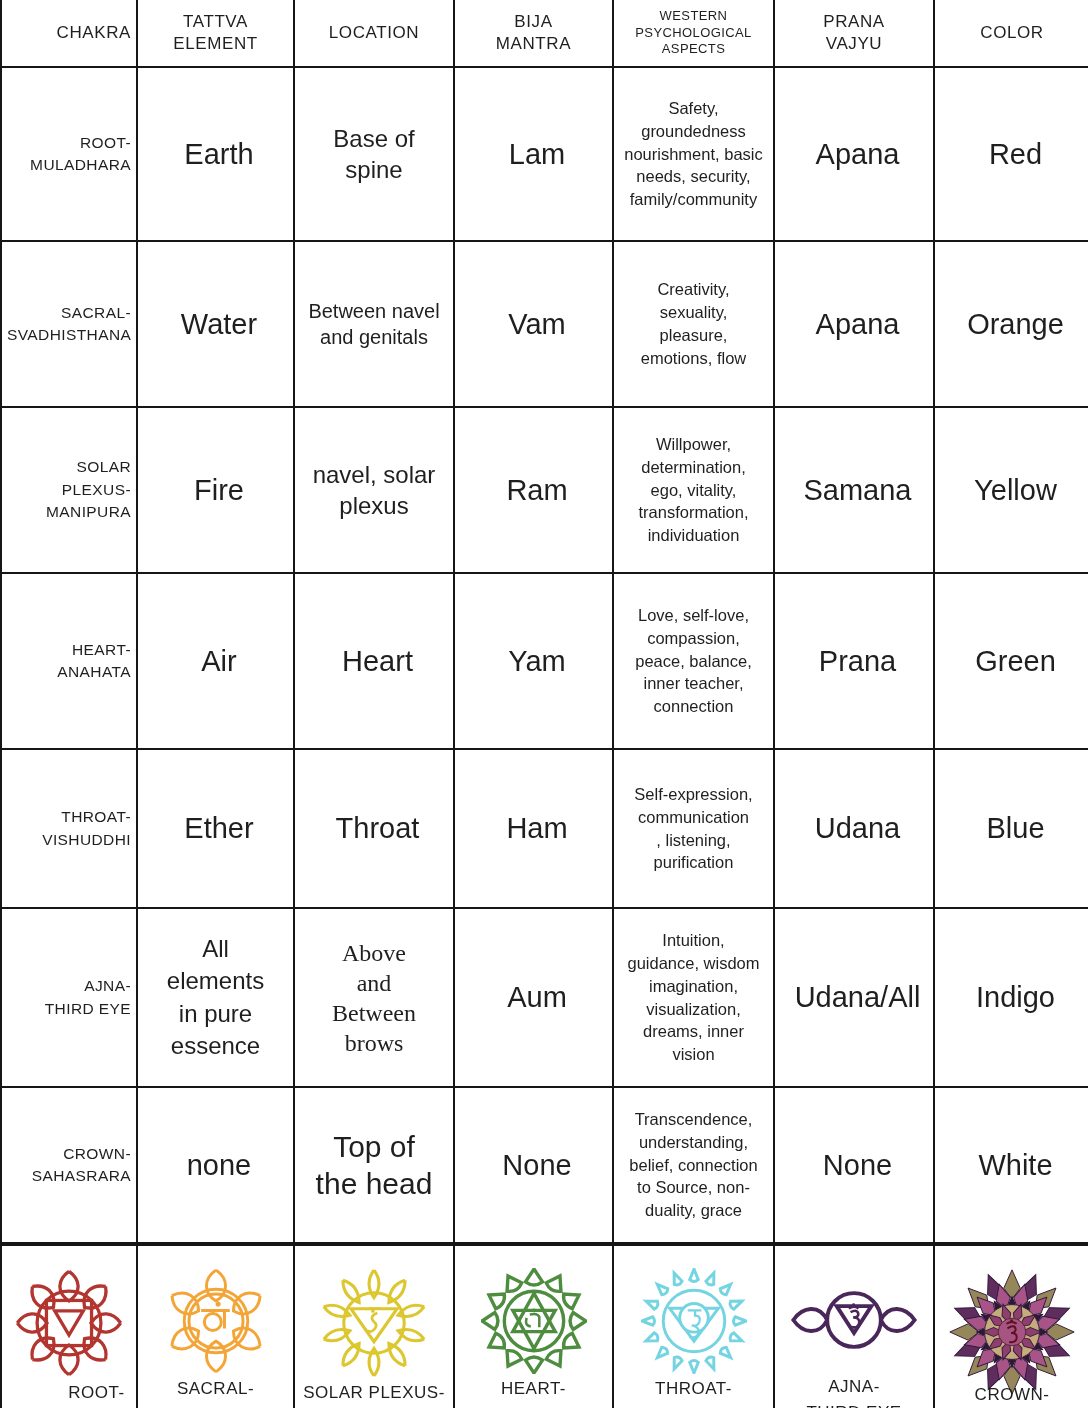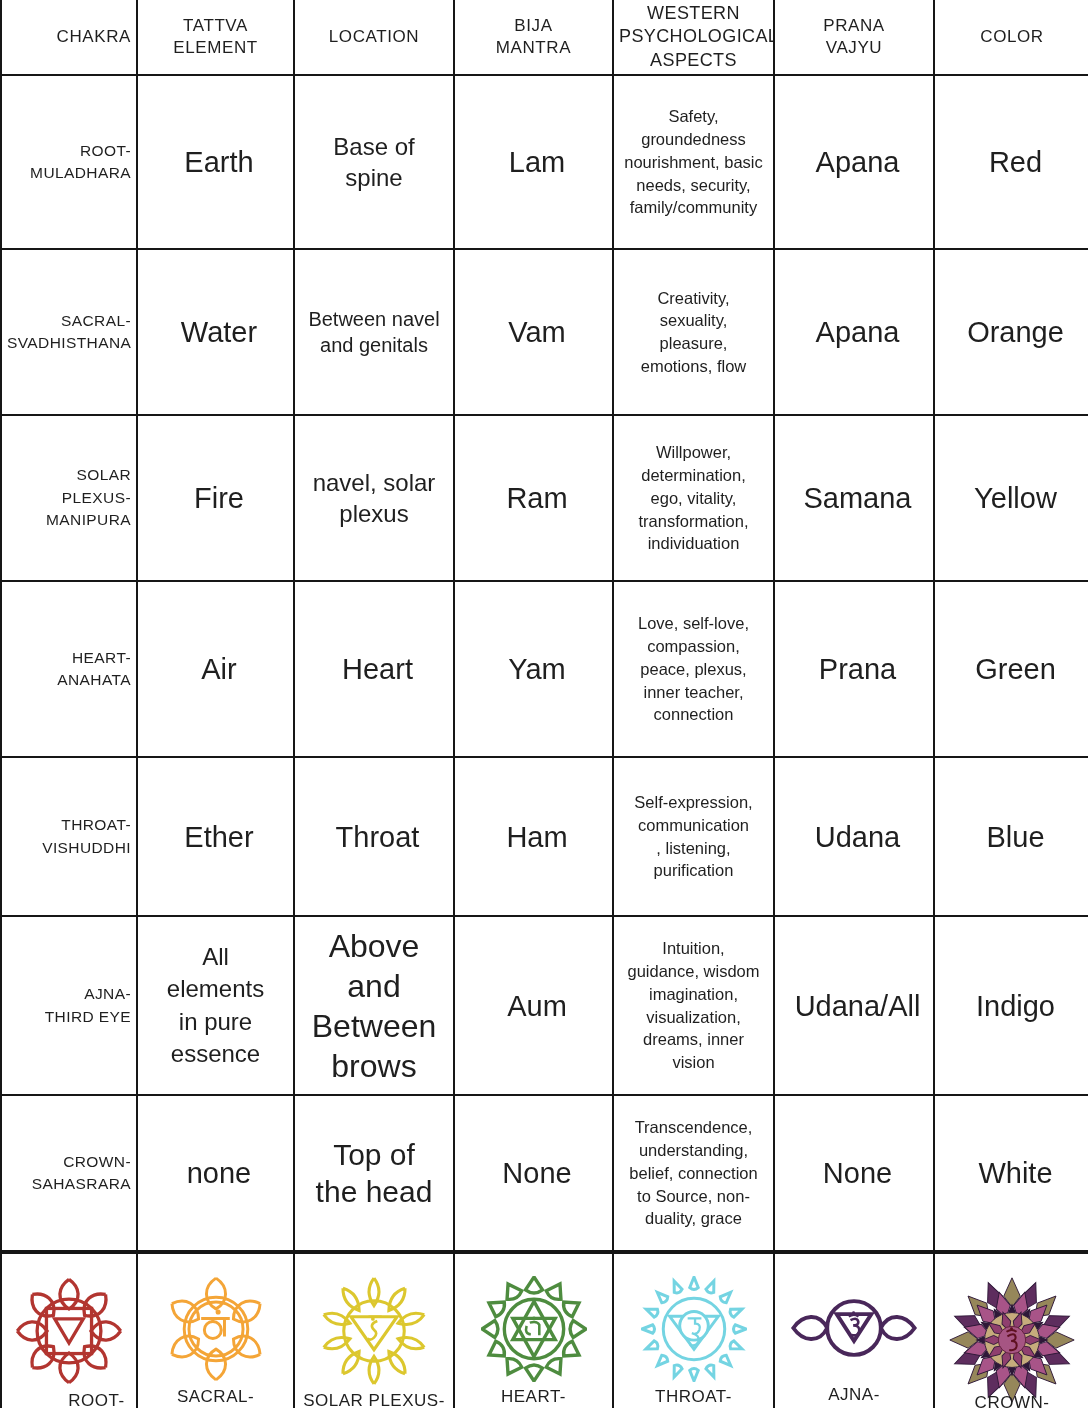--- a/index.html
+++ b/index.html
@@ -25,31 +25,31 @@
     font-weight:400;
   }
   th:first-child, td:first-child{border-left:2px solid #161616;text-align:right;}
   th:last-child, td:last-child{border-right:none;border-radius:8px;}
   thead th{
     font-size:17px;
     letter-spacing:.6px;
     line-height:1.3;
     font-weight:400;
   }
-  th.small{font-size:18px;letter-spacing:.4px;}
+  th.small{font-size:13px;letter-spacing:.4px;}
   tr.rh{height:67px;}
   tr.r1{height:174px;} tr.r2{height:166px;} tr.r3{height:166px;}
   tr.r4{height:176px;} tr.r5{height:159px;} tr.r6{height:179px;}
   tr.r7{height:157px;} tr.rs{height:158px;}
   td.c-chakra{font-size:15.5px;letter-spacing:.4px;line-height:1.45;}
   td.c-big{font-size:29px;line-height:1.25;padding-left:12px;}
   td.c-med{font-size:24px;line-height:1.35;margin-top:21px;}
   td.c-loc{font-size:24px;line-height:1.3;}
   td.c-loc-sm{font-size:20px;line-height:1.3;}
-  td.c-loc-lg{font-size:32px;line-height:1.25;}
+  td.c-loc-lg{font-size:24px;line-height:1.25;font-family:Liberation Serif, serif;}
   td.c-loc-xl{font-size:30px;line-height:1.25;}
   td.c-asp{font-size:16.5px;line-height:1.38;padding:2px 2px;margin-left:40px;}
   tr.rs td{
     border-top:4px solid #161616;
     vertical-align:top;
     padding:4px 2px 0 2px;
   }
   .symwrap{display:flex;flex-direction:column;align-items:center;justify-content:flex-start;height:100%;}
   .symlabel{
     font-size:17px;
@@ -136,21 +136,21 @@
       <td class="c-big">Yellow</td>
     </tr>
     <tr class="r4">
       <td class="c-chakra">HEART-
 ANAHATA</td>
       <td class="c-big">Air</td>
       <td class="c-big">Heart</td>
       <td class="c-big">Yam</td>
       <td class="c-asp">Love, self-love,
 compassion,
-peace, plexus,
+peace, balance,
 inner teacher,
 connection</td>
       <td class="c-big">Prana</td>
       <td class="c-big">Green</td>
     </tr>
     <tr class="r5">
       <td class="c-chakra">THROAT-
 VISHUDDHI</td>
       <td class="c-big">Ether</td>
       <td class="c-big">Throat</td>

